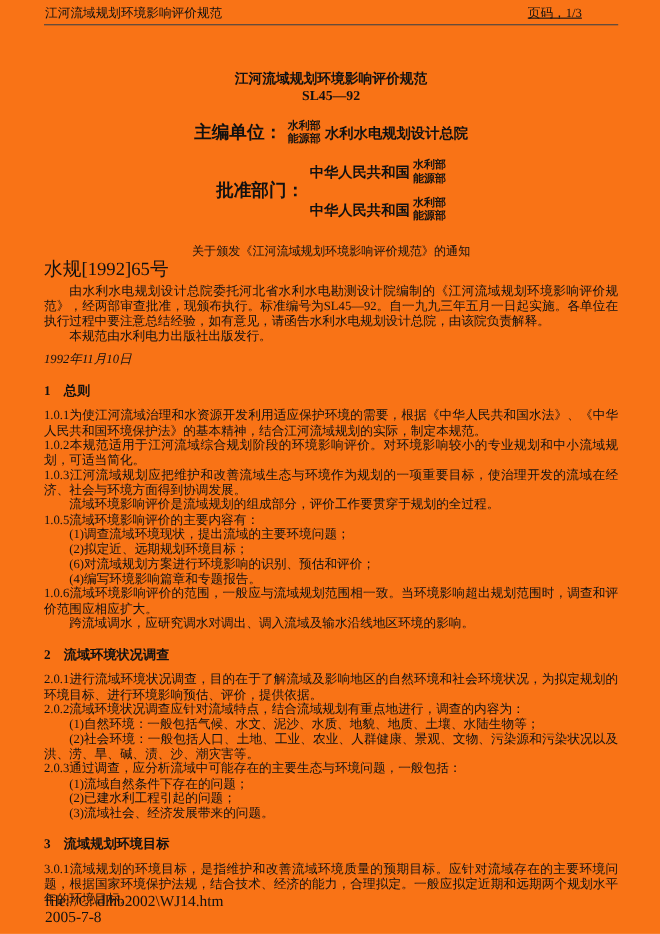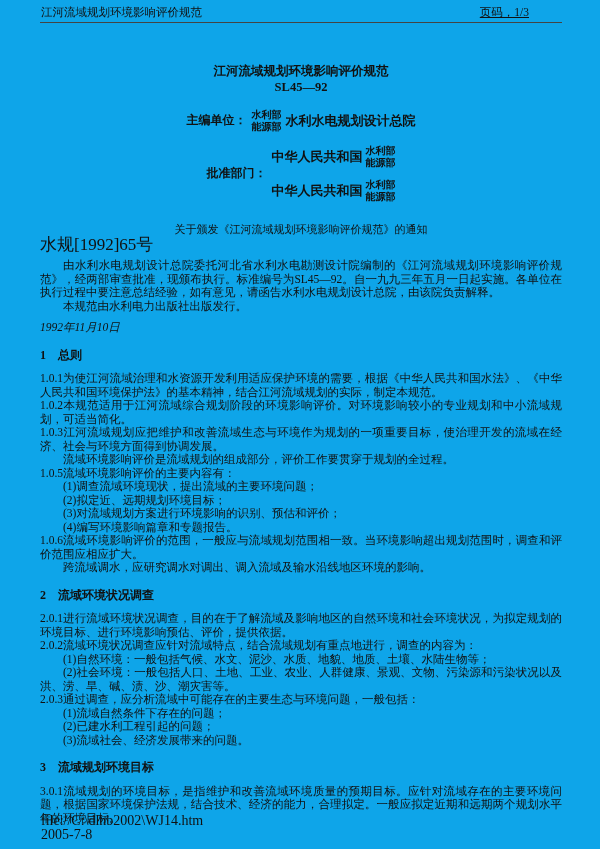--- a/index.html
+++ b/index.html
@@ -6,21 +6,21 @@
   html, body { background: #ffffff; }
   body {
     width: 600px; height: 849px;
     font-family: "Liberation Serif", "DejaVu Serif", serif;
     color: #111111;
     position: relative;
     overflow: hidden;
   }
   .page {
     position: absolute; inset: 0;
-    background: #0ea5e9;
+    background: #f97316;
   }
   
   .print-header {
     position: absolute; top: 5px; left: 41px; right: 41px;
     display: flex; justify-content: space-between;
     font-size: 11.5px; line-height: 14px;
   }
   .print-header .page-info { padding-right: 30px; text-decoration: underline; }
   .header-rule {
     position: absolute; top: 22px; left: 40px; right: 38px;
@@ -43,21 +43,21 @@
     font-size: 12.5px; line-height: 16px;
   }
   
   .credits {
     margin-top: 14px;
     display: flex; flex-direction: column; align-items: center;
     row-gap: 12px;
     font-weight: bold;
   }
   .credit-row { display: flex; align-items: center; }
-  .credit-label { font-size: 12px; margin-right: 5px; }
+  .credit-label { font-size: 16px; margin-right: 5px; }
   .stack {
     display: inline-flex; flex-direction: column;
     text-align: center;
     font-size: 10px; line-height: 12px;
   }
   .credit-org { font-size: 13px; margin-left: 4px; }
   .approver-col { display: flex; flex-direction: column; row-gap: 10px; }
   .approver-line { display: flex; align-items: center; font-size: 13px; }
   .approver-line .stack { margin-left: 3px; }
   
@@ -128,21 +128,21 @@
         <div class="para indent">本规范由水利电力出版社出版发行。</div>
         <div class="para right">1992年11月10日</div>
         <div class="heading">1　总则</div>
         <div class="para">1.0.1为使江河流域治理和水资源开发利用适应保护环境的需要，根据《中华人民共和国水法》、《中华人民共和国环境保护法》的基本精神，结合江河流域规划的实际，制定本规范。</div>
         <div class="para">1.0.2本规范适用于江河流域综合规划阶段的环境影响评价。对环境影响较小的专业规划和中小流域规划，可适当简化。</div>
         <div class="para">1.0.3江河流域规划应把维护和改善流域生态与环境作为规划的一项重要目标，使治理开发的流域在经济、社会与环境方面得到协调发展。</div>
         <div class="para indent">流域环境影响评价是流域规划的组成部分，评价工作要贯穿于规划的全过程。</div>
         <div class="para">1.0.5流域环境影响评价的主要内容有：</div>
         <div class="para indent">(1)调查流域环境现状，提出流域的主要环境问题；</div>
         <div class="para indent">(2)拟定近、远期规划环境目标；</div>
-        <div class="para indent">(3)对流域规划方案进行环境影响的识别、预估和评价；</div>
+        <div class="para indent">(6)对流域规划方案进行环境影响的识别、预估和评价；</div>
         <div class="para indent">(4)编写环境影响篇章和专题报告。</div>
         <div class="para">1.0.6流域环境影响评价的范围，一般应与流域规划范围相一致。当环境影响超出规划范围时，调查和评价范围应相应扩大。</div>
         <div class="para indent">跨流域调水，应研究调水对调出、调入流域及输水沿线地区环境的影响。</div>
         <div class="heading">2　流域环境状况调查</div>
         <div class="para">2.0.1进行流域环境状况调查，目的在于了解流域及影响地区的自然环境和社会环境状况，为拟定规划的环境目标、进行环境影响预估、评价，提供依据。</div>
         <div class="para">2.0.2流域环境状况调查应针对流域特点，结合流域规划有重点地进行，调查的内容为：</div>
         <div class="para indent">(1)自然环境：一般包括气候、水文、泥沙、水质、地貌、地质、土壤、水陆生物等；</div>
         <div class="para indent">(2)社会环境：一般包括人口、土地、工业、农业、人群健康、景观、文物、污染源和污染状况以及洪、涝、旱、碱、渍、沙、潮灾害等。</div>
         <div class="para">2.0.3通过调查，应分析流域中可能存在的主要生态与环境问题，一般包括：</div>
         <div class="para indent">(1)流域自然条件下存在的问题；</div>

